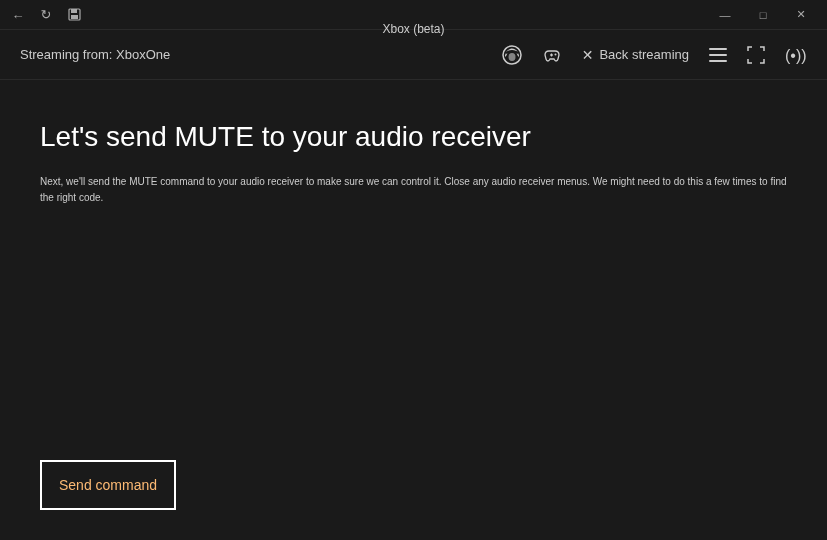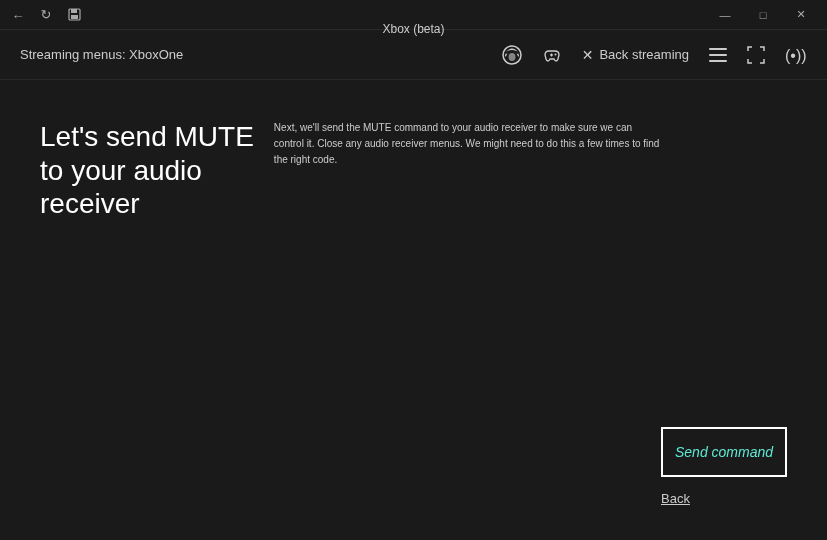--- a/index.html
+++ b/index.html
@@ -115,21 +115,21 @@
 
     .stop-streaming-btn .x-icon {
       font-size: 14px;
     }
 
     
     #main-content {
       flex: 1;
       padding: 40px 40px 30px 40px;
       display: flex;
-      flex-direction: row;
+      flex-direction: column;
     }
 
     #page-heading {
       font-size: 28px;
       font-weight: 300;
       color: #ffffff;
       margin-bottom: 20px;
       line-height: 1.2;
     }
 
@@ -141,32 +141,31 @@
     }
 
     #button-area {
       margin-top: auto;
       display: flex;
       flex-direction: column;
       gap: 10px;
     }
 
     #send-command-btn {
-      width: 126px;
+      width: 136px;
       height: 50px;
       background: transparent;
       border: 2px solid #ffffff;
-      color: #5eead4;
+      color: #fdba74;
       font-size: 14px;
       cursor: pointer;
       display: flex;
       align-items: center;
       justify-content: center;
       font-family: 'Segoe UI', sans-serif;
-      font-style: italic;
     }
 
     #back-btn {
       background: transparent;
       border: none;
       color: #cccccc;
       font-size: 13px;
       cursor: pointer;
       padding: 4px 0;
       text-align: left;
@@ -194,21 +193,21 @@
   <div id="title-bar-title">Xbox (beta)</div>
 
   <div id="title-bar-controls">
     <div class="window-control">—</div>
     <div class="window-control">□</div>
     <div class="window-control close">✕</div>
   </div>
 </div>
 
 <div id="nav-bar">
-  <div id="streaming-label">Streaming menus: XboxOne</div>
+  <div id="streaming-label">Streaming from: XboxOne</div>
 
   <div id="nav-actions">
 
     <div class="nav-icon">
       <svg width="20" height="20" viewBox="0 0 20 20" fill="#cccccc">
         <circle cx="10" cy="10" r="9" fill="none" stroke="#cccccc" stroke-width="1.5"></circle>
         <path d="M4 7c1.5-2 4-3.5 6-3.5s4.5 1.5 6 3.5c-1-1-3-2-6-2s-5 1-6 2z" fill="#cccccc"></path>
         <path d="M3.5 8c-.3.6-.5 1.3-.5 2s.2 1.4.5 2c.5-1 1.5-2.5 2-4-.7.5-1.5 1-2 2z" fill="#cccccc"></path>
         <path d="M16.5 8c.3.6.5 1.3.5 2s-.2 1.4-.5 2c-.5-1-1.5-2.5-2-4 .7.5 1.5 1 2 2z" fill="#cccccc"></path>
         <ellipse cx="10" cy="12" rx="3.5" ry="4" fill="#cccccc" opacity="0.6"></ellipse>
@@ -253,15 +252,14 @@
     </div>
   </div>
 </div>
 
 <div id="main-content">
   <h1 id="page-heading">Let's send MUTE to your audio receiver</h1>
   <p id="page-description">Next, we'll send the MUTE command to your audio receiver to make sure we can control it. Close any audio receiver menus. We might need to do this a few times to find the right code.</p>
 
   <div id="button-area">
     <button id="send-command-btn">Send command</button>
-    <button id="back-btn">Back</button>
   </div>
 </div>
 
 </body></html>

